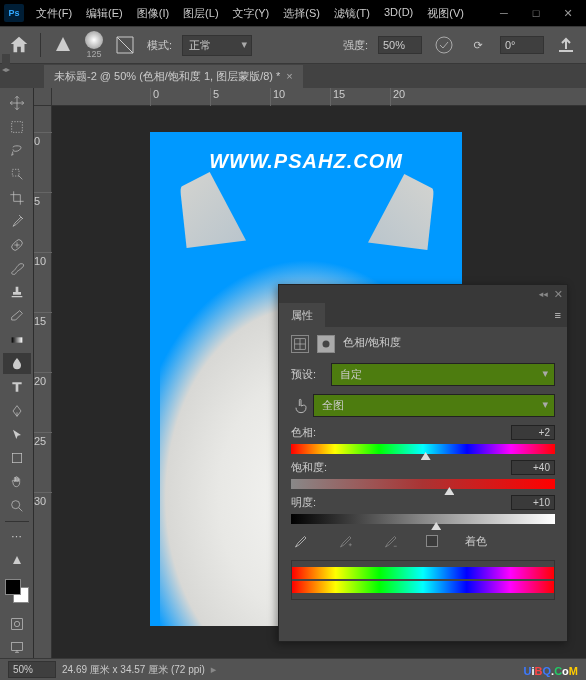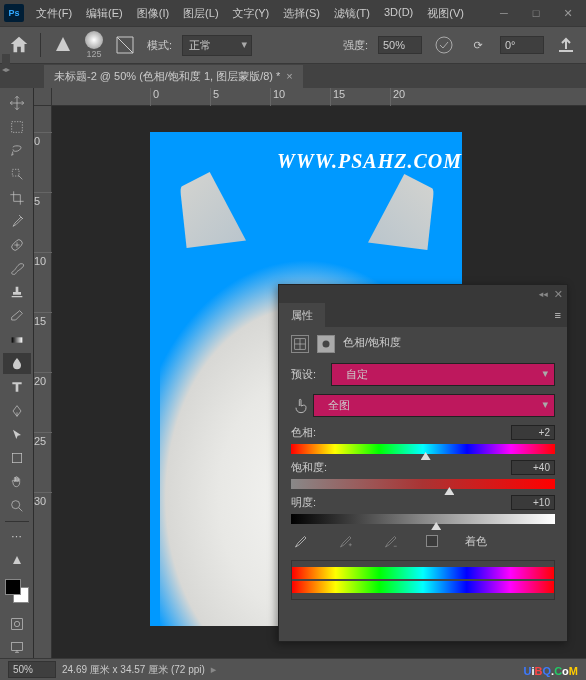--- a/index.html
+++ b/index.html
@@ -1,17 +1,17 @@
 <!DOCTYPE html>
 <html><head>
 <meta charset="utf-8">
 <style>
 *{margin:0;padding:0;box-sizing:border-box;font-family:"Microsoft YaHei",sans-serif;font-size:11px;color:#ccc;user-select:none}
 body{width:586px;height:680px;background:#535353;overflow:hidden;position:relative}
-.titlebar{height:26px;background:#404040;display:flex;align-items:center;padding:0 4px}
+.titlebar{height:26px;background:#000000;display:flex;align-items:center;padding:0 4px}
 .ps-icon{width:20px;height:18px;background:#001e36;color:#31a8ff;font-weight:bold;font-size:9px;display:flex;align-items:center;justify-content:center;border-radius:2px;margin-right:6px}
 .menubar{display:flex;gap:2px}
 .menu-item{padding:4px 6px;cursor:pointer}
 .winbtns{margin-left:auto;display:flex;gap:4px}
 .winbtn{width:28px;height:20px;display:flex;align-items:center;justify-content:center;cursor:pointer;color:#999}
 .optbar{height:38px;background:#535353;border-top:1px solid #383838;border-bottom:1px solid #383838;display:flex;align-items:center;padding:0 8px;gap:10px}
 .home-icon{width:22px;height:22px;display:flex;align-items:center;justify-content:center}
 .tool-icon{width:24px;height:24px;display:flex;align-items:center;justify-content:center}
 .brush-preview{display:flex;flex-direction:column;align-items:center}
 .brush-ball{width:18px;height:18px;background:radial-gradient(circle,#fff,#888);border-radius:50%}
@@ -34,37 +34,37 @@
 .canvas-area{flex:1;background:#282828;position:relative;overflow:hidden}
 .ruler-h{position:absolute;top:0;left:18px;right:0;height:18px;background:#535353;border-bottom:1px solid #333;display:flex;font-size:8px;color:#aaa}
 .ruler-v{position:absolute;top:18px;left:0;width:18px;bottom:0;background:#535353;border-right:1px solid #333;display:flex;flex-direction:column;font-size:8px;color:#aaa}
 .ruler-corner{position:absolute;top:0;left:0;width:18px;height:18px;background:#535353;border-right:1px solid #333;border-bottom:1px solid #333}
 .rtick{flex:0 0 60px;border-left:1px solid #666;padding-left:2px;position:relative;height:18px}
 .rtick-v{flex:0 0 60px;border-top:1px solid #666;padding-top:2px;position:relative;width:18px;writing-mode:horizontal-tb}
 .canvas-img{position:absolute;top:44px;left:116px;width:312px;height:494px;background:#0099ff}
 .cat{position:absolute;bottom:0;left:10px;right:10px;top:64px;background:radial-gradient(ellipse 60% 55% at 50% 70%,#f5f5f3 0%,#e8e8e5 50%,#d8d8d5 80%,transparent 100%)}
 .ear-l{position:absolute;top:40px;left:30px;width:66px;height:76px;background:linear-gradient(135deg,#d4d4d0,#b8c4cc);clip-path:polygon(10% 100%,0% 20%,45% 0%,100% 90%);border-radius:30% 10% 0 0}
 .ear-r{position:absolute;top:42px;right:28px;width:66px;height:76px;background:linear-gradient(225deg,#d4d4d0,#b8c4cc);clip-path:polygon(90% 100%,100% 20%,55% 0%,0% 90%);border-radius:10% 30% 0 0}
-.watermark-img{position:absolute;top:18px;left:0;right:0;text-align:right;color:#fff;font-weight:bold;font-style:italic;font-size:20px;letter-spacing:1px;font-family:Liberation Serif, serif}
+.watermark-img{position:absolute;top:18px;left:0;right:0;text-align:center;color:#fff;font-weight:bold;font-style:italic;font-size:20px;letter-spacing:1px;font-family:Liberation Sans, sans-serif}
 .statusbar{height:22px;background:#535353;border-top:1px solid #383838;display:flex;align-items:center;padding:0 8px;gap:6px}
 .status-zoom{width:48px;background:#3f3f3f;border:1px solid #333;padding:2px 4px;font-size:10px}
 .status-info{font-size:10px;color:#ccc}
 .watermark-site{margin-left:auto;font-weight:bold;font-size:16px;}
 .wm-u{color:#3d7aff}.wm-i{color:#fff}.wm-b{color:#ff4444}.wm-q{color:#3d7aff}.wm-d{color:#fff}.wm-c{color:#22cc66}.wm-o{color:#fff}.wm-m{color:#ffcc00}
 .panel{position:absolute;top:284px;right:18px;width:290px;height:358px;background:#454545;border:1px solid #222;box-shadow:-2px 2px 8px rgba(0,0,0,.4)}
 .panel-head{height:18px;background:#383838;display:flex;align-items:center;justify-content:flex-end;padding:0 4px;gap:6px}
 .panel-tabs{height:24px;background:#383838;display:flex;align-items:center}
 .panel-tab{padding:5px 12px;background:#454545;font-size:11px}
 .panel-menu{margin-left:auto;padding:0 6px;cursor:pointer}
 .panel-body{padding:8px 12px}
 .panel-title-row{display:flex;align-items:flex-start;gap:8px;margin-bottom:10px}
 .adj-icon{width:18px;height:18px;border:1px solid #888;display:flex;align-items:center;justify-content:center;font-size:10px}
 .panel-row{display:flex;align-items:center;gap:2px;margin-bottom:8px}
 .panel-label{min-width:38px;font-size:11px}
-.panel-select{flex:1;background:#be185d;border:1px solid #222;padding:3px 14px;position:relative}
+.panel-select{flex:1;background:#4d7c0f;border:1px solid #222;padding:3px 8px;position:relative}
 .panel-select::after{content:"▾";position:absolute;right:6px;top:3px;color:#aaa}
 .slider-row{margin-bottom:6px}
 .slider-head{display:flex;justify-content:space-between;margin-bottom:4px}
 .slider-val{background:#3a3a3a;border:1px solid #222;padding:1px 4px;min-width:44px;text-align:right;font-size:10px}
 .slider-track{height:10px;position:relative;margin-bottom:2px}
 .hue-grad{background:linear-gradient(90deg,red,yellow,lime,cyan,blue,magenta,red)}
 .sat-grad{background:linear-gradient(90deg,#888,#a33,#f00)}
 .lig-grad{background:linear-gradient(90deg,#000,#888,#fff)}
 .thumb{position:absolute;top:8px;width:10px;height:8px;background:#ddd;clip-path:polygon(50% 0,100% 100%,0 100%);transform:translateX(-50%)}
 .eyedrop-row{display:flex;align-items:center;gap:27px;margin-top:8px;margin-bottom:10px}

